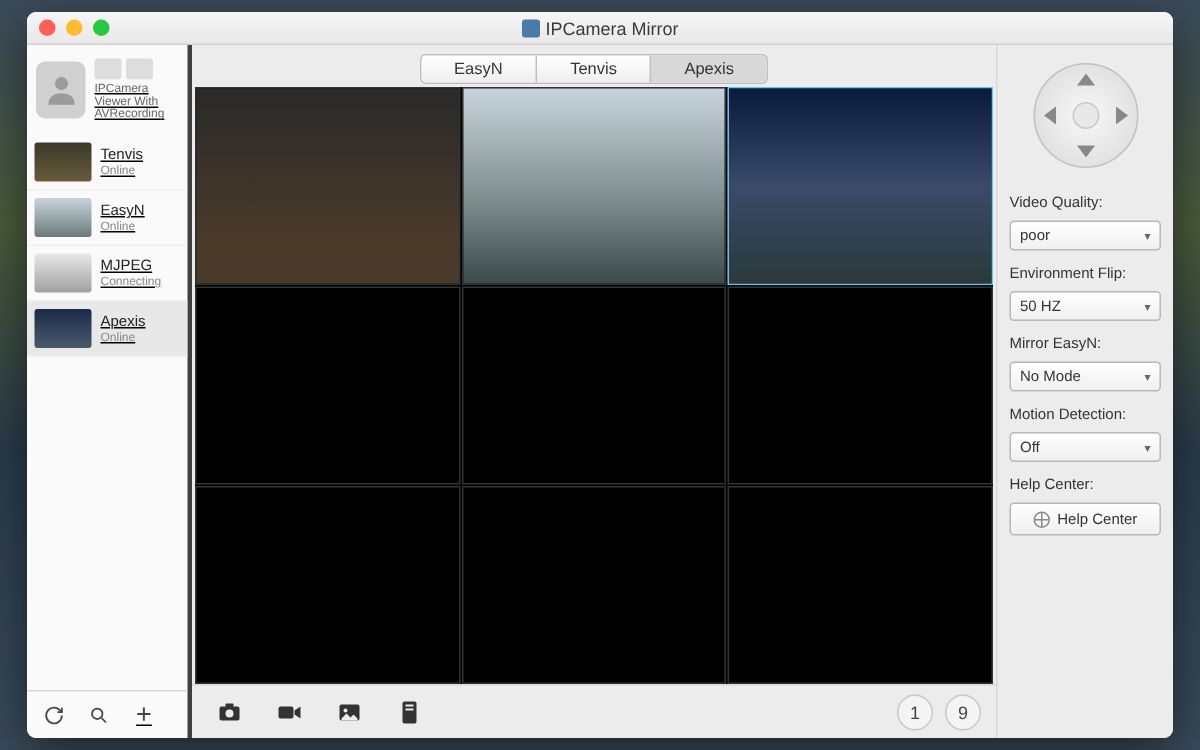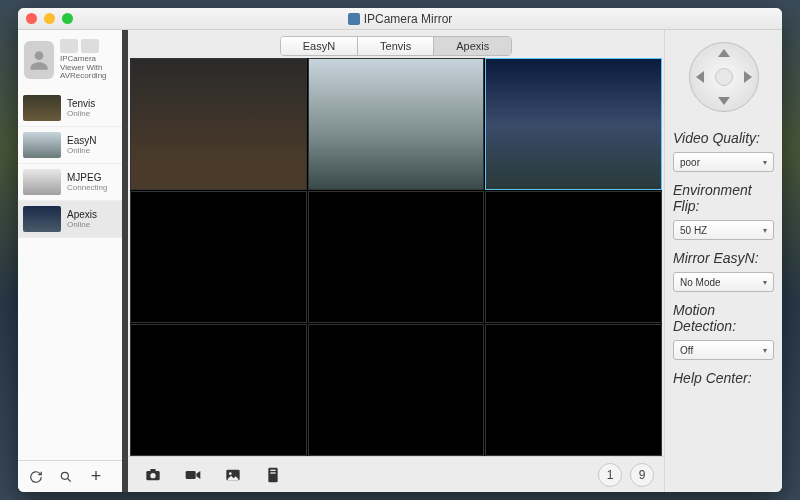--- a/index.html
+++ b/index.html
@@ -36,22 +36,22 @@
   .title-center {
     position: absolute; left:0; right:0; text-align:center;
     font-size: 12px; color:#3a3a3a;
     display:flex; gap:4px; justify-content:center; align-items:center;
   }
   .title-center .appicon {
     width:12px; height:12px; background:#4a7aa8; border-radius:2px; display:inline-block;
   }
   .content { flex:1; display:flex; }
   .sidebar {
-    width: 110px; background:#fafafa; border-right:6px solid #404040;
-    display:flex; flex-direction:column;
+    width: 110px; background:#fafafa; border-right:3px solid #404040;
+    display:flex; flex-direction:column;text-decoration:underline;
   }
   .sidebar-header {
     height: 60px; display:flex; align-items:center; gap:6px; padding:6px;
   }
   .avatar {
     width:38px; height:38px; border-radius:6px; background:#d0d0d0;
     display:flex; align-items:center; justify-content:center;
   }
   .avatar svg { width:26px; height:26px; fill:#9b9b9b;}
   .smallicon {
@@ -141,21 +141,21 @@
   .dpad .down { bottom:6px; left:50%; transform:translateX(-50%);
     border-left:6px solid transparent;border-right:6px solid transparent;border-top:8px solid #888;}
   .dpad .left { left:6px; top:50%; transform:translateY(-50%);
     border-top:6px solid transparent;border-bottom:6px solid transparent;border-right:8px solid #888;}
   .dpad .right { right:6px; top:50%; transform:translateY(-50%);
     border-top:6px solid transparent;border-bottom:6px solid transparent;border-left:8px solid #888;}
   .dpad .center {
     position:absolute; top:50%; left:50%; width:18px; height:18px; border-radius:50%;
     background:#e8e8e8; border:1px solid #c8c8c8; transform:translate(-50%,-50%); cursor:pointer;
   }
-  .setting-label { font-size:14px; color:#333; margin-top:4px;font-style:italic;}
+  .setting-label { font-size:10px; color:#333; margin-top:4px;}
   .popup {
     height:20px; border:1px solid #b8b8b8; border-radius:3px; background:linear-gradient(#fff,#f0f0f0);
     display:flex; align-items:center; justify-content:space-between; padding:0 6px;
     font-size:10px; color:#333; cursor:pointer;gap:27px;
   }
   .popup .chev { font-size:8px; color:#666;}
   .helpbtn {
     height:22px; border:1px solid #b8b8b8; border-radius:3px; background:linear-gradient(#fff,#f0f0f0);
     display:flex; align-items:center; justify-content:center; gap:5px;
     font-size:10px; color:#333; cursor:pointer;
@@ -337,16 +337,20 @@
         <span class="chev">▾</span>
       </div>
 
       <div class="setting-label">Motion Detection:</div>
       <div class="popup">
         <span>Off</span>
         <span class="chev">▾</span>
       </div>
 
       <div class="setting-label">Help Center:</div>
+      <div class="helpbtn">
+        <span class="globe"></span>
+        <span>Help Center</span>
+      </div>
     </div>
 
   </div>
 </div>
 
 </body></html>

